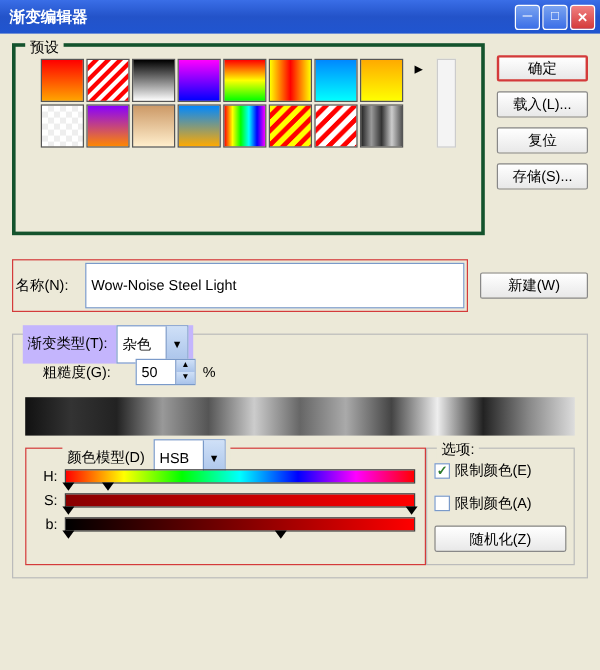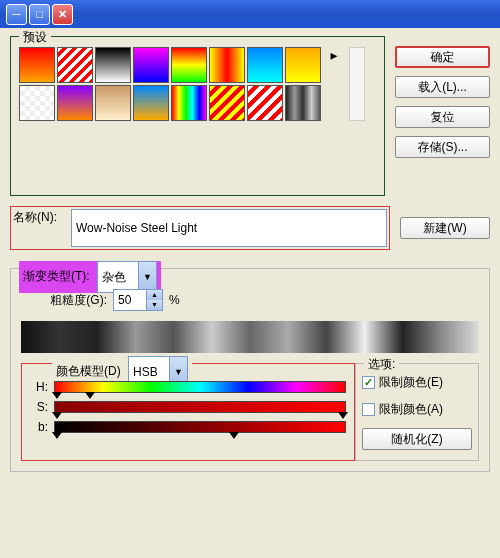--- a/index.html
+++ b/index.html
@@ -7,37 +7,37 @@
 .titlebar{height:28px;background:linear-gradient(#3a6ee7,#2353c9 50%,#2055d0);display:flex;align-items:center;padding:0 4px;color:#fff;font-weight:bold}
 .titlebar .title{flex:1;padding-left:4px;font-size:13px}
 .winbtn{width:21px;height:21px;margin-left:2px;border:1px solid #fff;border-radius:3px;display:flex;align-items:center;justify-content:center;color:#fff;font-weight:bold;font-size:11px}
 .winbtn.min{background:linear-gradient(#7aa3f0,#3a6ee7)}
 .winbtn.max{background:linear-gradient(#7aa3f0,#3a6ee7)}
 .winbtn.close{background:linear-gradient(#f08080,#d43a3a)}
 .content{padding:8px 10px}
 .row{display:flex;gap:10px}
 .leftcol{flex:1}
 .rightcol{width:95px;display:flex;flex-direction:column;gap:8px;padding-top:10px}
-.fieldset{border:1px solid #14532d;padding:10px 8px 8px;position:relative;margin-bottom:10px}
+.fieldset{border:3px solid #14532d;padding:10px 21px 8px;position:relative;margin-bottom:20px}
 .fieldset .legend{position:absolute;top:-8px;left:8px;background:#ece9d8;padding:0 4px}
 .btn{height:22px;border:1px solid #888;background:linear-gradient(#fff,#e8e8e8);display:flex;align-items:center;justify-content:center;cursor:pointer;border-radius:2px}
 .btn.primary{border:2px solid #d43a3a}
 .presets{display:flex;gap:6px;align-items:flex-start}
 .grid{display:grid;grid-template-columns:repeat(8,36px);grid-auto-rows:36px;gap:2px}
 .sw{border:1px solid #555;width:36px;height:36px}
 .arrow{width:14px;text-align:center;font-size:14px}
 .scrollbar{width:16px;height:74px;background:#f4f4f4;border:1px solid #ccc;margin-left:2px}
 .namebox{display:flex;align-items:center;gap:10px}
 .namebox .lbl2{width:50px}
 .nameinput{flex:1;height:38px;border:1px solid #7a9ac9;padding:0 4px;background:#fff}
 .redwrap{border:1px solid #d43a3a;padding:2px}
 .typearea{border:1px solid #bbb;padding:14px 10px 10px;position:relative}
 .typearea .legend{position:absolute;top:-8px;left:8px;background:#ece9d8;padding:0 4px}
 .formrow{display:flex;align-items:center;gap:6px;margin-bottom:10px}
-.formrow .lbl{width:86px;text-align:right}
+.formrow .lbl{width:86px;text-align:center}
 .select{height:32px;border:1px solid #7a9ac9;background:#fff;width:60px;display:flex;align-items:center;padding:0 4px;position:relative}
 .select .arr{position:absolute;right:0;top:0;width:18px;height:100%;background:linear-gradient(#cfe0f7,#a9c3ea);border-left:1px solid #7a9ac9;display:flex;align-items:center;justify-content:center;font-size:9px}
 .spinner{width:50px;height:22px;border:1px solid #7a9ac9;background:#fff;display:flex;align-items:center;padding:0 4px;position:relative}
 .spinner .sp{position:absolute;right:0;top:0;width:16px;height:100%;display:flex;flex-direction:column}
 .spinner .sp div{flex:1;background:linear-gradient(#cfe0f7,#a9c3ea);border-left:1px solid #7a9ac9;font-size:7px;text-align:center;line-height:9px}
 .noisebar{height:32px;background:linear-gradient(90deg,#111,#333,#222,#999,#555,#ccc,#666,#aaa,#444,#eee,#222,#888,#ddd);margin-bottom:10px}
 .bottomrow{display:flex;gap:0}
 .colormodel{flex:1;border:1px solid #d43a3a;padding:10px 8px;position:relative}
 .colormodel .legend{position:absolute;top:-8px;left:30px;background:#ece9d8;padding:0 4px}
 .slider{display:flex;align-items:center;gap:6px;margin:6px 0}
@@ -49,20 +49,21 @@
 .bri{background:linear-gradient(90deg,#000,#f00)}
 .options{width:124px;border:1px solid #bbb;padding:10px 6px;position:relative}
 .options .legend{position:absolute;top:-8px;left:8px;background:#ece9d8;padding:0 4px}
 .chk{display:flex;align-items:center;gap:4px;margin-bottom:10px}
 .chk .box{width:13px;height:13px;border:1px solid #7a9ac9;background:#fff;display:flex;align-items:center;justify-content:center;color:#2a7a2a;font-size:11px;font-weight:bold}
 </style>
 </head>
 <body>
 
 <div class="titlebar">
+  <span class="title">渐变编辑器</span>
   <div class="winbtn min">─</div>
   <div class="winbtn max">□</div>
   <div class="winbtn close">✕</div>
 </div>
 
 <div class="content">
   <div class="row">
     <div class="leftcol">
       <div class="fieldset" style="height:160px">
         <span class="legend">预设</span>
@@ -92,29 +93,29 @@
     </div>
     <div class="rightcol">
       <div class="btn primary">确定</div>
       <div class="btn">载入(L)...</div>
       <div class="btn">复位</div>
       <div class="btn">存储(S)...</div>
     </div>
   </div>
 
   <div class="namebox">
-    <div class="redwrap" style="flex:1;display:flex;gap:8px">
+    <div class="redwrap" style="flex:1;display:flex;align-items:center;gap:8px">
       <span class="lbl2">名称(N):</span>
       <input class="nameinput" value="Wow-Noise Steel Light" style="">
     </div>
     <div class="btn" style="width:90px">新建(W)</div>
   </div>
 
   <div class="typearea" style="margin-top:18px">
-    <span class="legend" style="background:#d946ef">
+    <span class="legend" style="background:#c4b5fd">
       <span>渐变类型(T):</span>
       <span class="select" style="display:inline-flex;vertical-align:middle;margin-left:4px">
         <span>杂色</span>
           <span class="arr">▼</span>
       </span>
     </span>
 
     <div class="formrow" style="margin-top:6px">
       <span class="lbl">粗糙度(G):</span>
       <div class="spinner">

